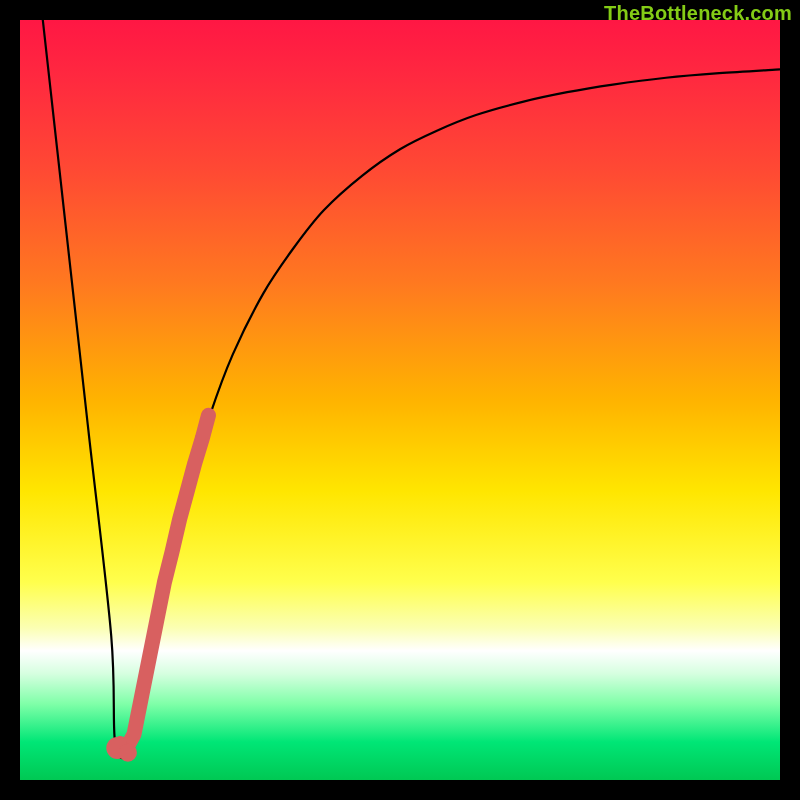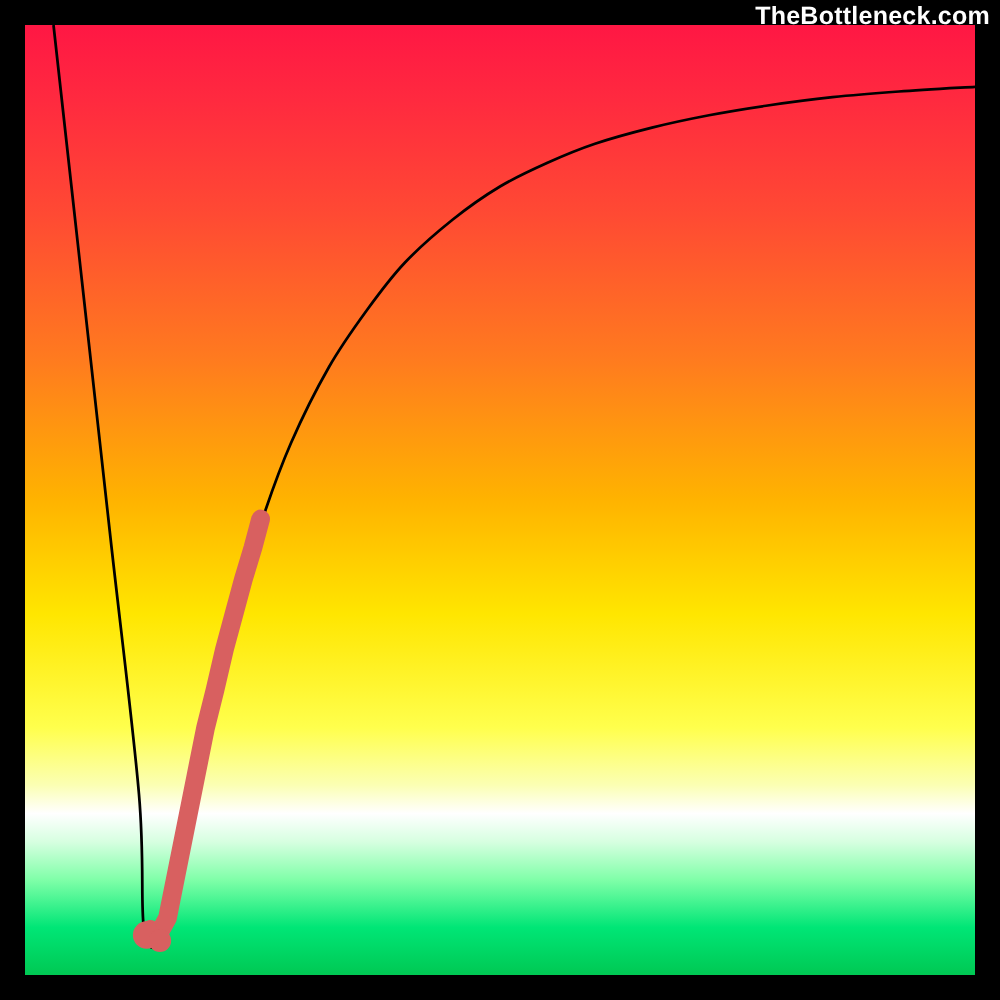--- a/index.html
+++ b/index.html
@@ -23,21 +23,21 @@
     top: 20px;
     left: 20px;
     width: 760px;
     height: 760px;
     overflow: hidden;
   }
   .watermark {
     position: absolute;
     top: 2px;
     right: 8px;
-    color: #ffffff;
+    color: #84cc16;
     font-size: 20px;
     font-weight: 600;
     letter-spacing: 0.2px;
   }
   svg { display: block; }
 </style>
 </head>
 <body>
 
 <div class="frame">

